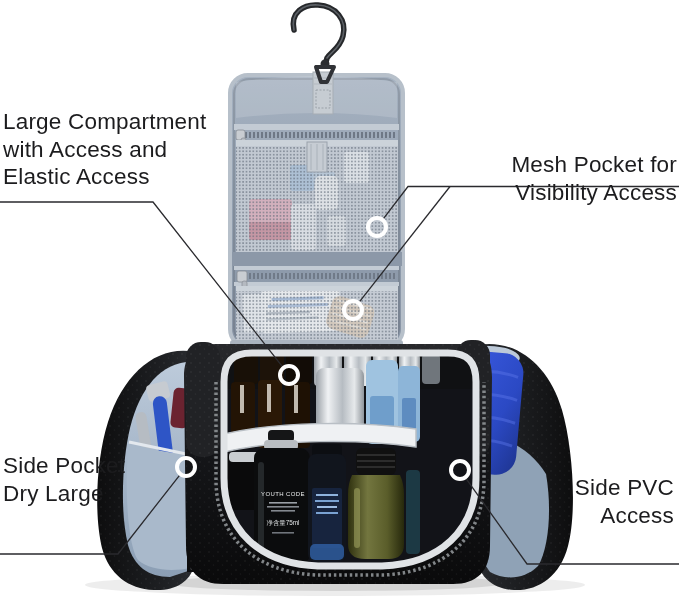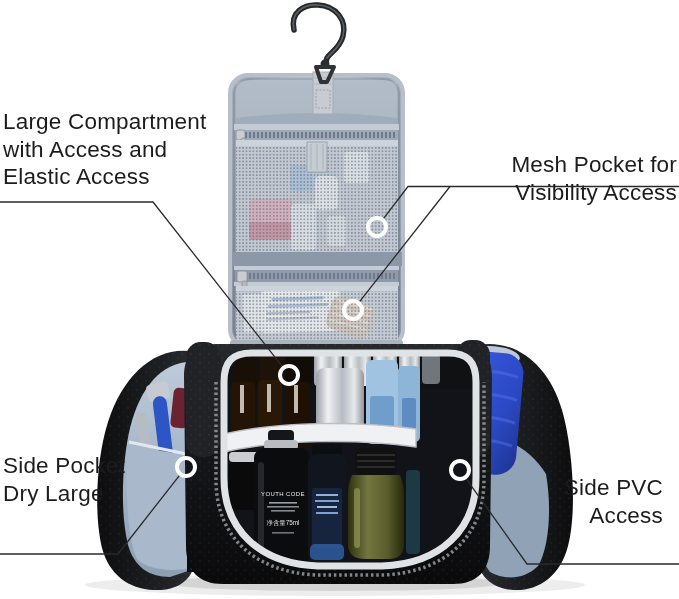--- a/index.html
+++ b/index.html
@@ -4,21 +4,21 @@
 <style>
   html,body{margin:0;padding:0;background:#ffffff;}
   #canvas{position:relative;width:679px;height:599px;background:#ffffff;overflow:hidden;
           font-family:"Liberation Sans", sans-serif;}
   #bag-svg{position:absolute;left:0;top:0;}
   .callout{position:absolute;font-size:22.5px;line-height:27.5px;color:#1c1c1e;
            letter-spacing:0.2px;white-space:nowrap;}
   .co-large{left:3px;top:108px;text-align:left;}
   .co-mesh{right:2px;top:127px;text-align:right;margin-top:24px;}
   .co-dry{left:3px;top:452px;text-align:left;}
-  .co-wet{right:16px;top:474px;text-align:right;}
+  .co-wet{right:5px;top:474px;text-align:right;}
 </style>
 </head>
 <body>
 
 <div id="canvas">
 
 <svg id="bag-svg" width="679" height="599" viewBox="0 0 679 599" xmlns="http://www.w3.org/2000/svg">
   <defs>
     <linearGradient id="flapGrad" x1="0" y1="0" x2="0" y2="1">
       <stop offset="0" stop-color="#a6b2c1"></stop>

